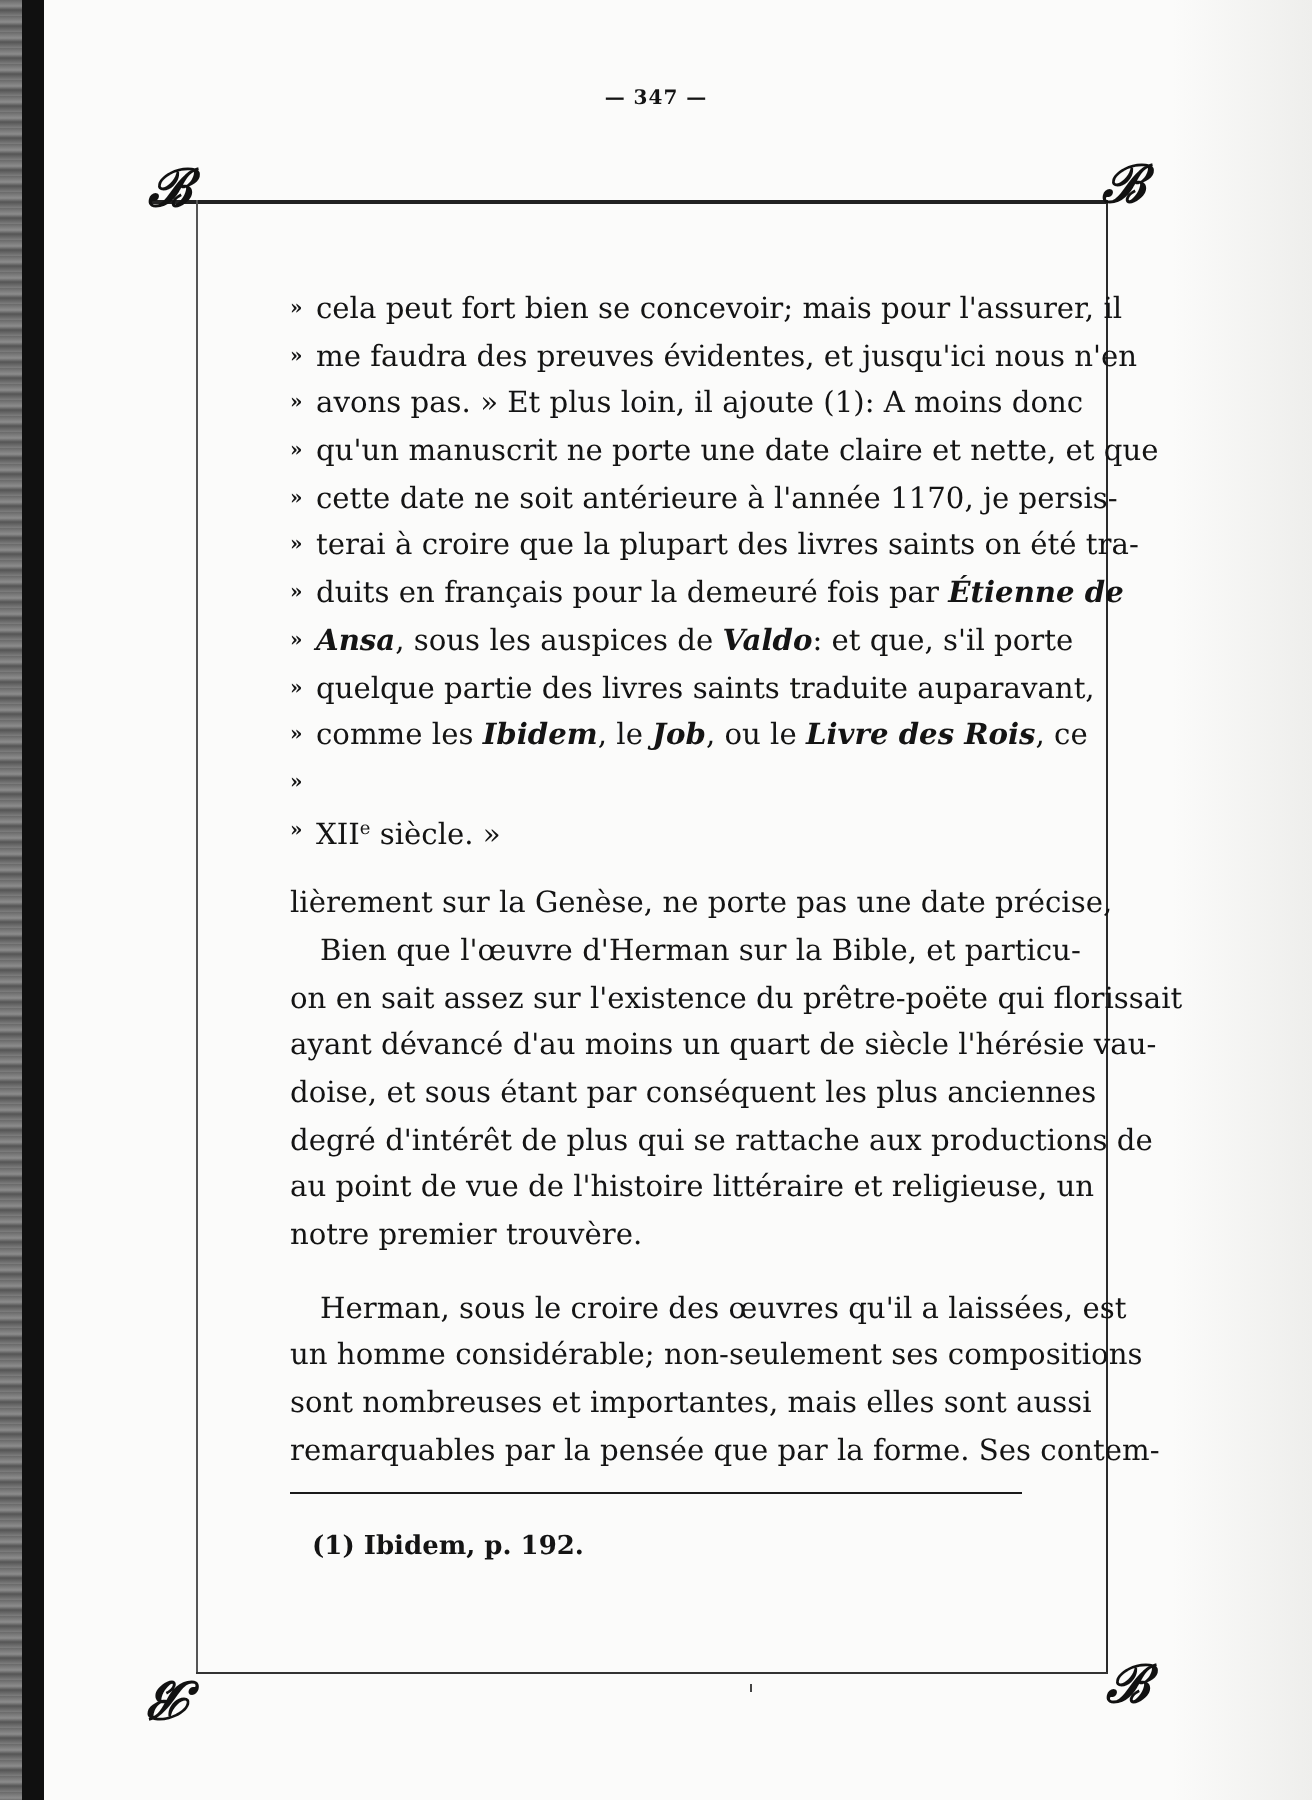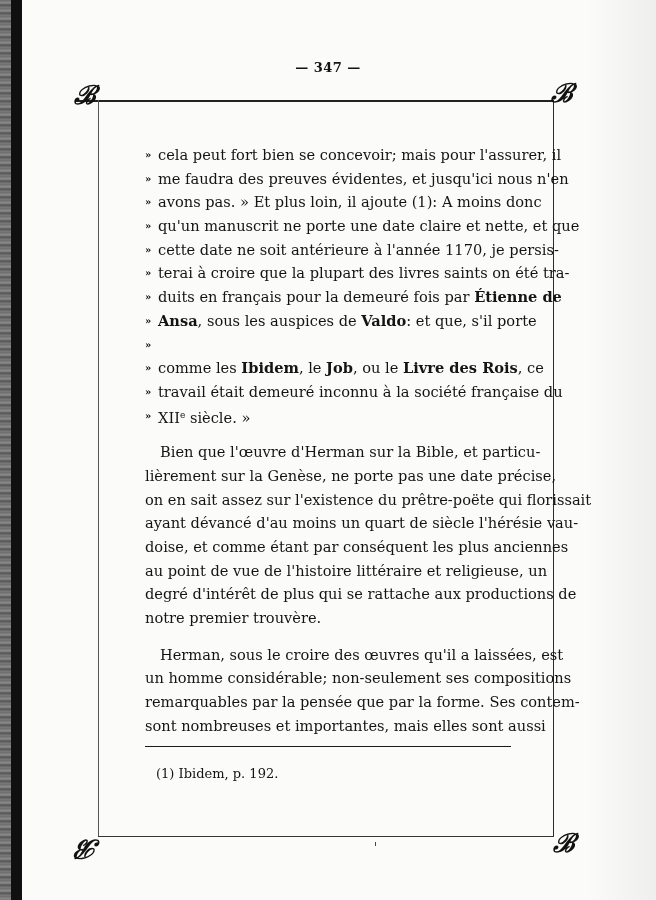--- a/index.html
+++ b/index.html
@@ -15,22 +15,22 @@
     }
     .binding {
       position: absolute; left: 11px; top: 0; width: 11px; height: 900px;
       background: #101010;
     }
     .grain {
       position: absolute; right: 0; top: 0; width: 70px; height: 900px;
       background: linear-gradient(90deg, rgba(251,251,250,0) 0%, rgba(225,225,222,0.5) 100%);
     }
     .page-number {
-      position: absolute; top: 60px; left: 0; width: 656px;
-      text-align: center; font-size: 13px; font-weight: bold; letter-spacing: 0.5px;
+      position: absolute; top: 44px; left: 0; width: 656px;
+      text-align: center; font-size: 10px; font-weight: bold; letter-spacing: 0.5px;
     }
     .frame-line { position: absolute; background: #222; }
     .frame-top { left: 76px; top: 100px; width: 478px; height: 1.5px; }
     .frame-bottom { left: 98px; top: 836px; width: 456px; height: 1.2px; background: #333; }
     .frame-left { left: 98px; top: 100px; width: 1px; height: 736px; background: #555; }
     .frame-right { left: 553px; top: 100px; width: 1.3px; height: 736px; background: #2a2a2a; }
     .ornament {
       position: absolute; font-family: "DejaVu Serif", serif; font-style: italic;
       font-size: 26px; line-height: 26px; color: #111; font-weight: bold;
     }
@@ -46,27 +46,27 @@
       display: block; white-space: nowrap; text-align: justify; text-align-last: justify;
       height: 23.7px; position: relative;
     }
     .line.last { text-align-last: left; }
     .quote-line { padding-left: 13px; }
     .quote-mark {
       position: absolute; left: 0; top: 0; font-size: 10px; font-weight: bold;
     }
     .indent { padding-left: 15px; }
     .para-gap { height: 13px; display: block; }
-    .it { font-weight: bold; }
+    .it { font-style: italic; font-weight: bold; }
     sup.small { font-size: 9px; vertical-align: 5px; }
     .footnote-rule {
       position: absolute; left: 145px; top: 746px; width: 366px; height: 1.3px; background: #1a1a1a;
     }
     .footnote {
-      position: absolute; left: 156px; top: 766px; font-size: 13px; font-weight: normal;
+      position: absolute; left: 156px; top: 766px; font-size: 13px; font-weight: bold;
     }
     .tick-mark {
       position: absolute; left: 375px; top: 842px; width: 1px; height: 4px; background: #444;
     }
   </style>
 </head>
 <body>
 
 <div class="scan-edge"></div>
 <div class="binding"></div>
@@ -88,44 +88,44 @@
 
   <div>
     <span class="line quote-line"><span class="quote-mark">»</span><span>cela peut fort bien se concevoir; mais pour l'assurer, il</span></span>
     <span class="line quote-line"><span class="quote-mark">»</span><span>me faudra des preuves évidentes, et jusqu'ici nous n'en</span></span>
     <span class="line quote-line"><span class="quote-mark">»</span><span>avons pas. » Et plus loin, il ajoute (1): A moins donc</span></span>
     <span class="line quote-line"><span class="quote-mark">»</span><span>qu'un manuscrit ne porte une date claire et nette, et que</span></span>
     <span class="line quote-line"><span class="quote-mark">»</span><span>cette date ne soit antérieure à l'année 1170, je persis-</span></span>
     <span class="line quote-line"><span class="quote-mark">»</span><span>terai à croire que la plupart des livres saints on été tra-</span></span>
     <span class="line quote-line"><span class="quote-mark">»</span><span>duits en français pour la demeuré fois par </span><span class="it">Étienne de</span></span>
     <span class="line quote-line"><span class="quote-mark">»</span><span class="it">Ansa</span><span>, sous les auspices de </span><span class="it">Valdo</span><span>: et que, s'il porte</span></span>
+    <span class="line quote-line"><span class="quote-mark">»</span><span>quelque partie des livres saints traduite auparavant,</span></span>
+    <span class="line quote-line"><span class="quote-mark">»</span><span>comme les </span><span class="it">Ibidem</span><span>, le </span><span class="it">Job</span><span>, ou le </span><span class="it">Livre des Rois</span><span>, ce</span></span>
     <span class="line quote-line"><span class="quote-mark">»</span></span>
-    <span class="line quote-line"><span class="quote-mark">»</span><span>comme les </span><span class="it">Ibidem</span><span>, le </span><span class="it">Job</span><span>, ou le </span><span class="it">Livre des Rois</span><span>, ce</span></span>
-    <span class="line quote-line"><span class="quote-mark">»</span><span>travail était demeuré inconnu à la société française du</span></span>
     <span class="line quote-line last"><span class="quote-mark">»</span><span>XII</span><sup class="small">e</sup><span> siècle. »</span></span>
   </div>
 
   <span class="para-gap"></span>
 
   <div>
+    <span class="line">lièrement sur la Genèse, ne porte pas une date précise,</span>
     <span class="line indent">Bien que l'œuvre d'Herman sur la Bible, et particu-</span>
-    <span class="line">lièrement sur la Genèse, ne porte pas une date précise,</span>
     <span class="line">on en sait assez sur l'existence du prêtre-poëte qui florissait</span>
     <span class="line">ayant dévancé d'au moins un quart de siècle l'hérésie vau-</span>
-    <span class="line">doise, et comme étant par conséquent les plus anciennes</span>
+    <span class="line">doise, et sous étant par conséquent les plus anciennes</span>
+    <span class="line">degré d'intérêt de plus qui se rattache aux productions de</span>
     <span class="line">au point de vue de l'histoire littéraire et religieuse, un</span>
-    <span class="line">degré d'intérêt de plus qui se rattache aux productions de</span>
     <span class="line last">notre premier trouvère.</span>
   </div>
 
   <span class="para-gap"></span>
 
   <div>
     <span class="line indent">Herman, sous le croire des œuvres qu'il a laissées, est</span>
     <span class="line">un homme considérable; non-seulement ses compositions</span>
+    <span class="line">sont nombreuses et importantes, mais elles sont aussi</span>
     <span class="line">remarquables par la pensée que par la forme. Ses contem-</span>
-    <span class="line">sont nombreuses et importantes, mais elles sont aussi</span>
   </div>
 </div>
 
 <div class="footnote-rule"></div>
 <div class="footnote">(1) Ibidem, p. 192.</div>
 <div class="tick-mark"></div>
 
 </body></html>

